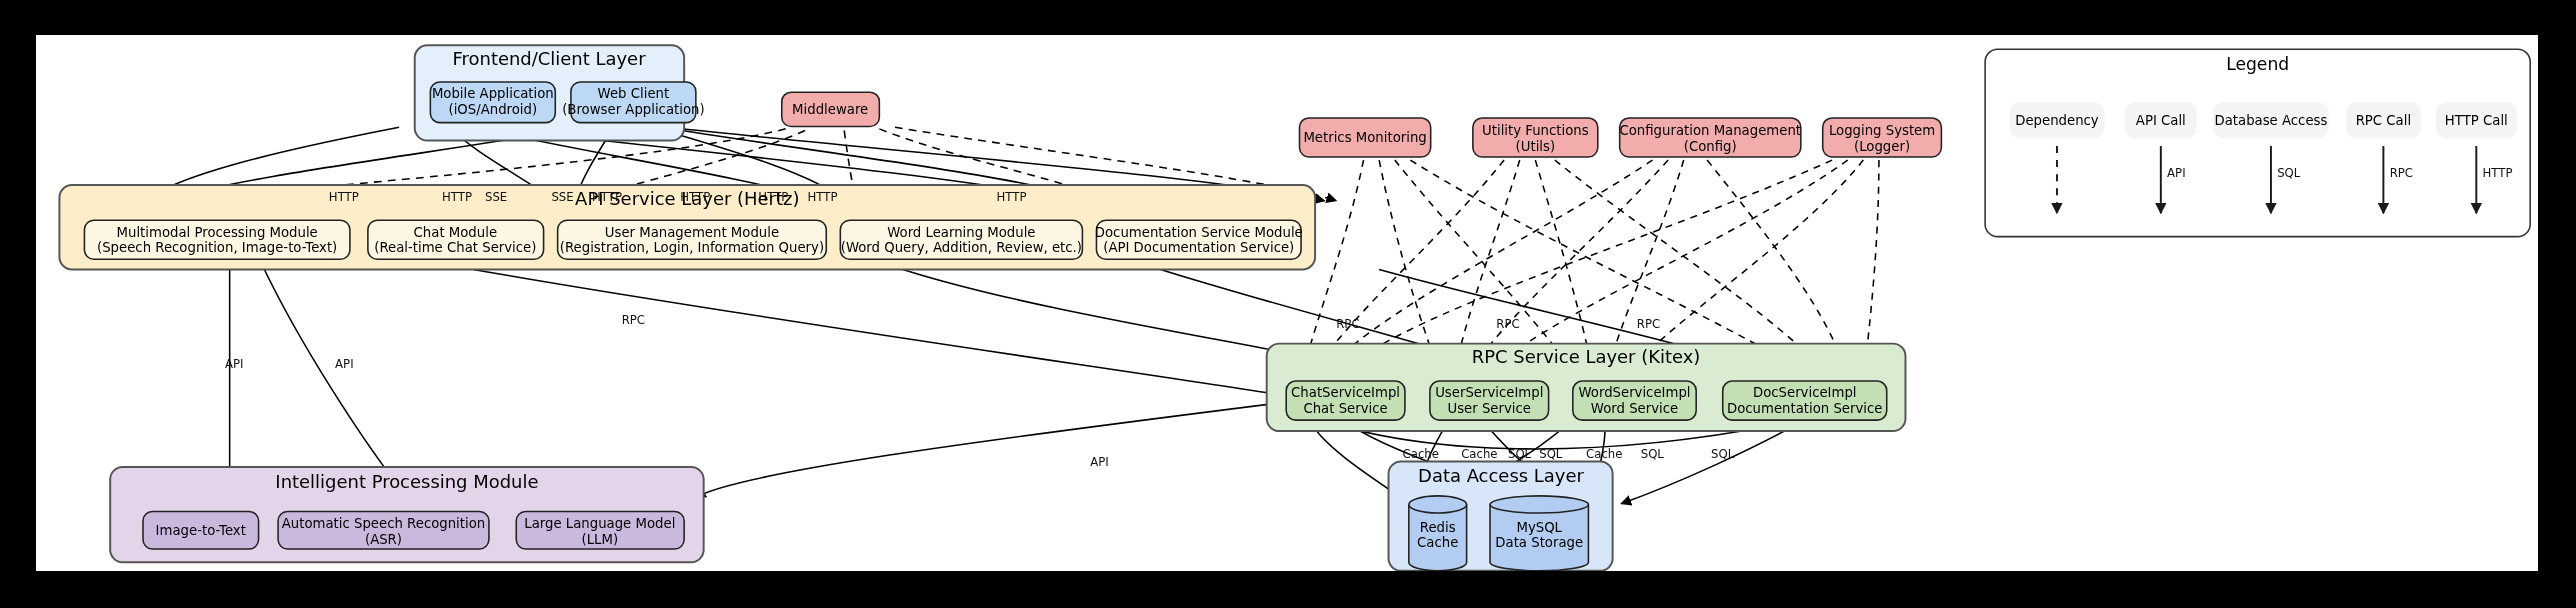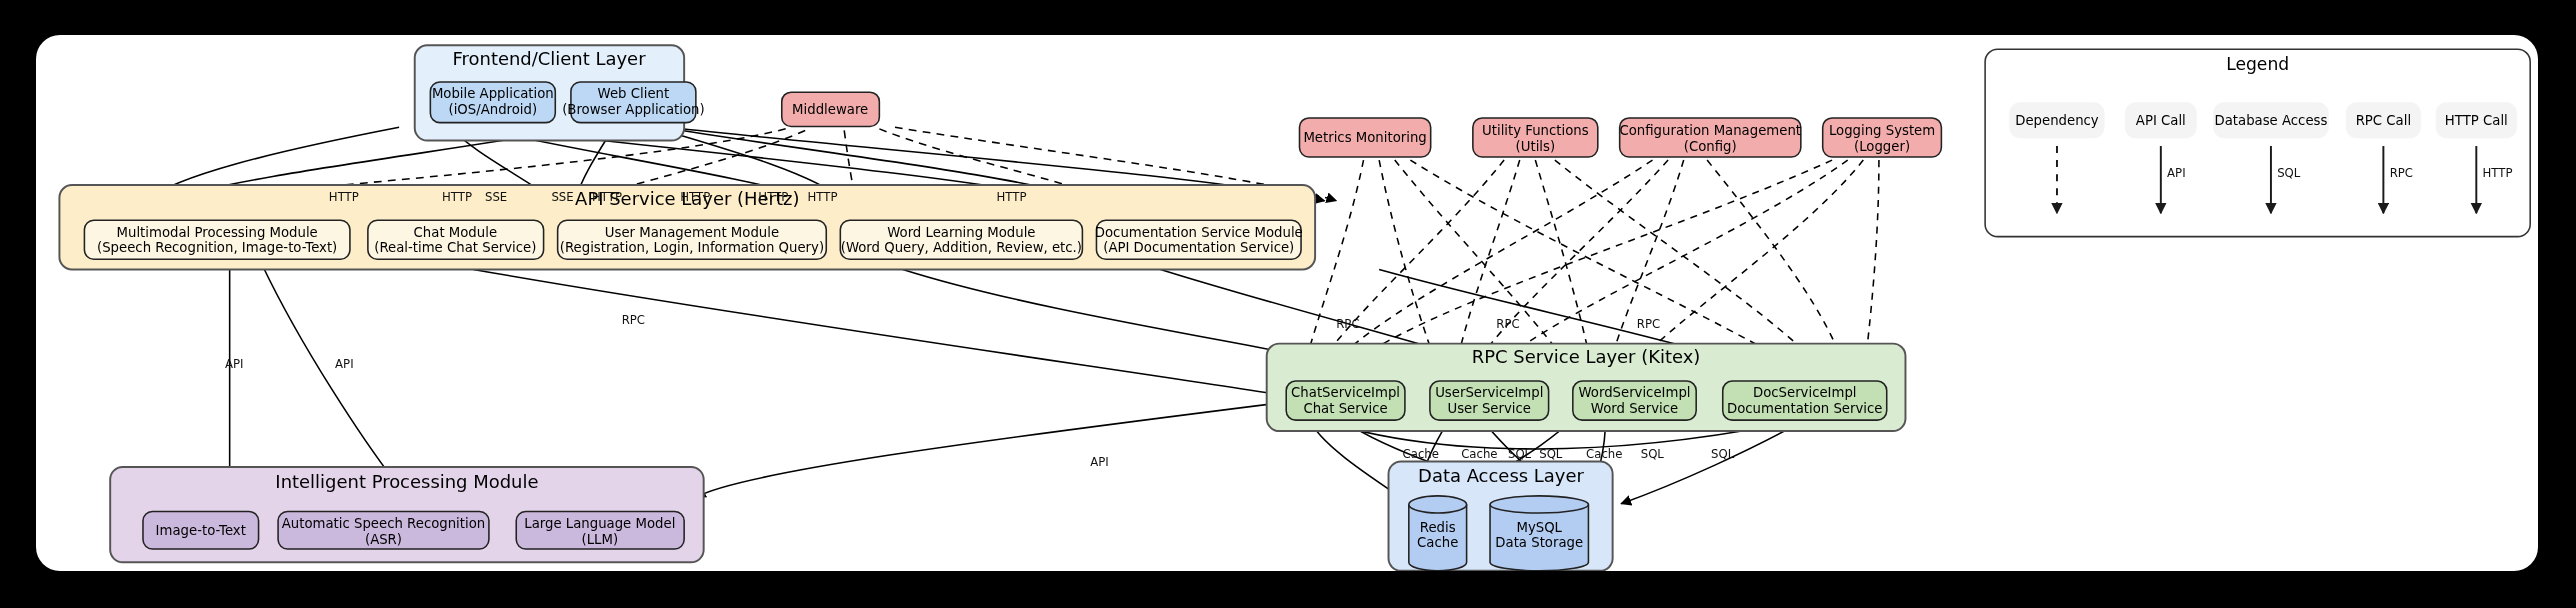--- a/index.html
+++ b/index.html
@@ -1,17 +1,17 @@
 <!DOCTYPE html>
 <html style="font-size:12.5px"><head>
 <meta charset="utf-8">
 <style>
   html,body{margin:0;padding:0;background:#000;}
   body{width:2576px;height:608px;overflow:hidden;font-family:"DejaVu Sans",sans-serif;}
-  #canvas{position:absolute;left:36px;top:35px;width:2502px;height:536px;background:#ffffff;border-radius:24px;}
+  #canvas{position:absolute;left:36px;top:35px;width:2502px;height:536px;background:#ffffff;}
   svg{display:block;}
   .lbl{font-family:"DejaVu Sans",sans-serif;fill:#000;}
   .cluster-title{font-size:23px;}
   .node-text{font-size:17px;}
   .edge-lbl{font-size:15px;fill:#111;}
   .legend-title{font-size:22px;}
   .legend-node-text{font-size:17px;}
 </style>
 </head>
 <body>

